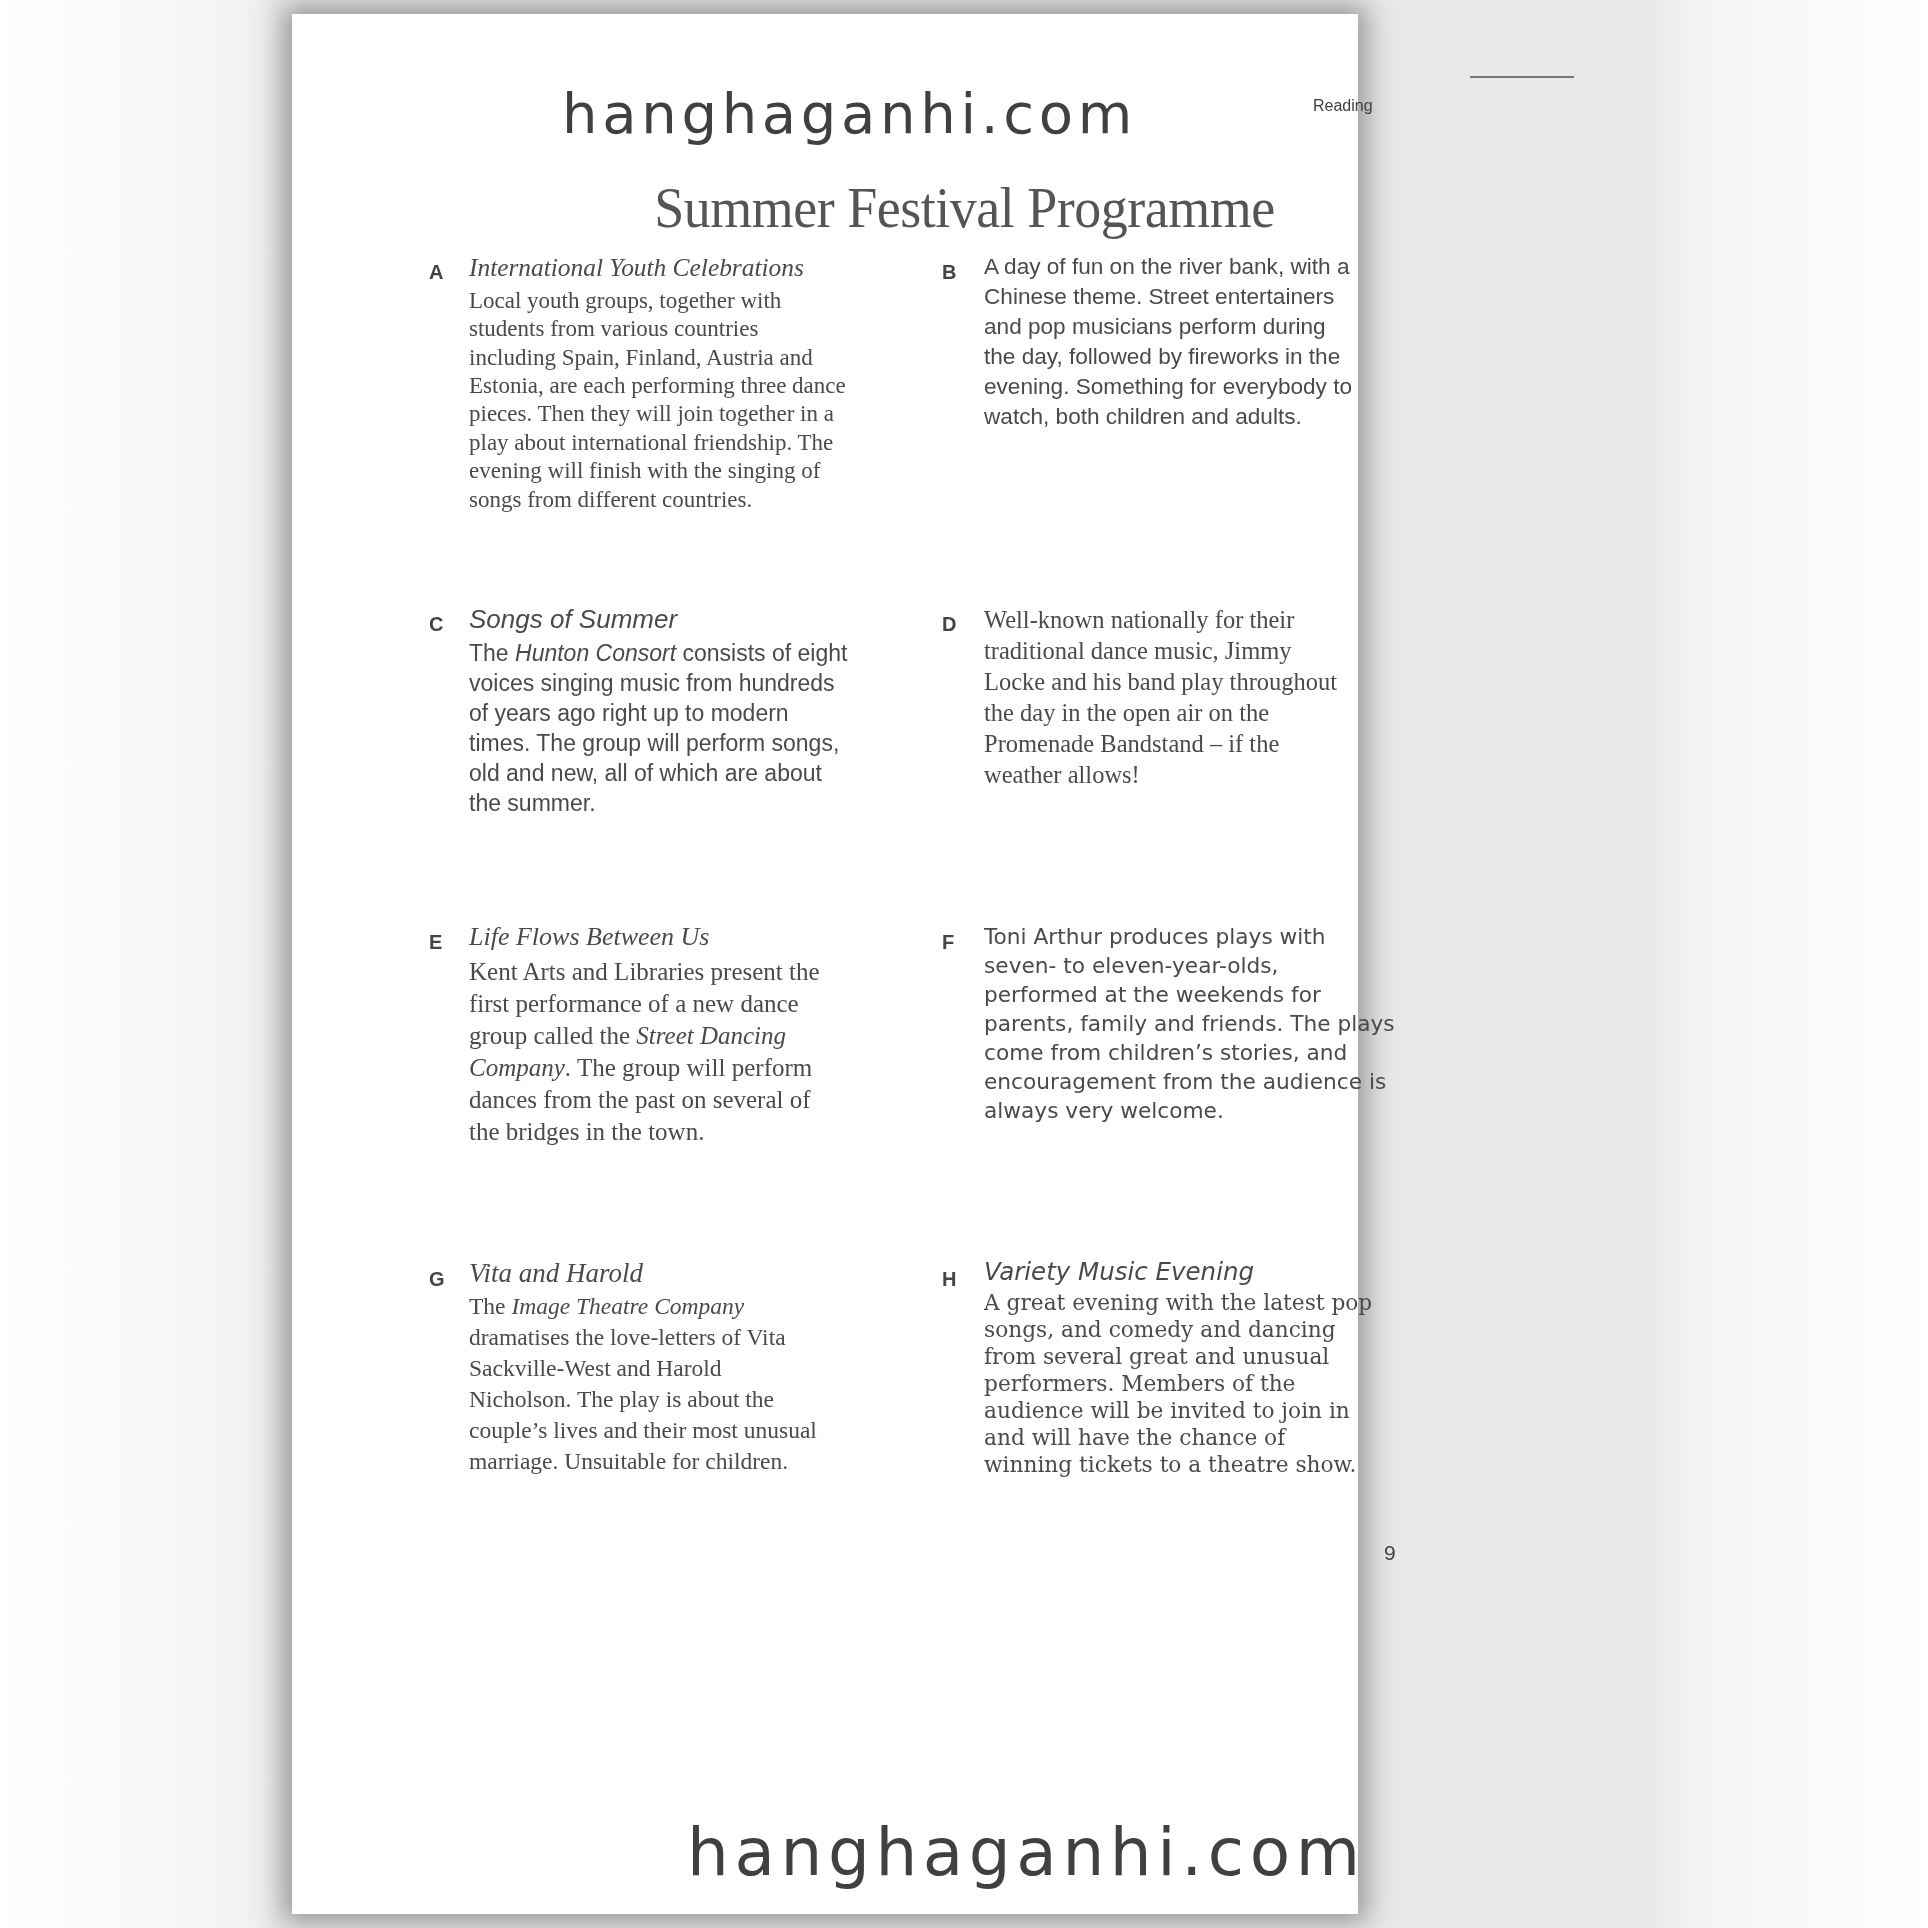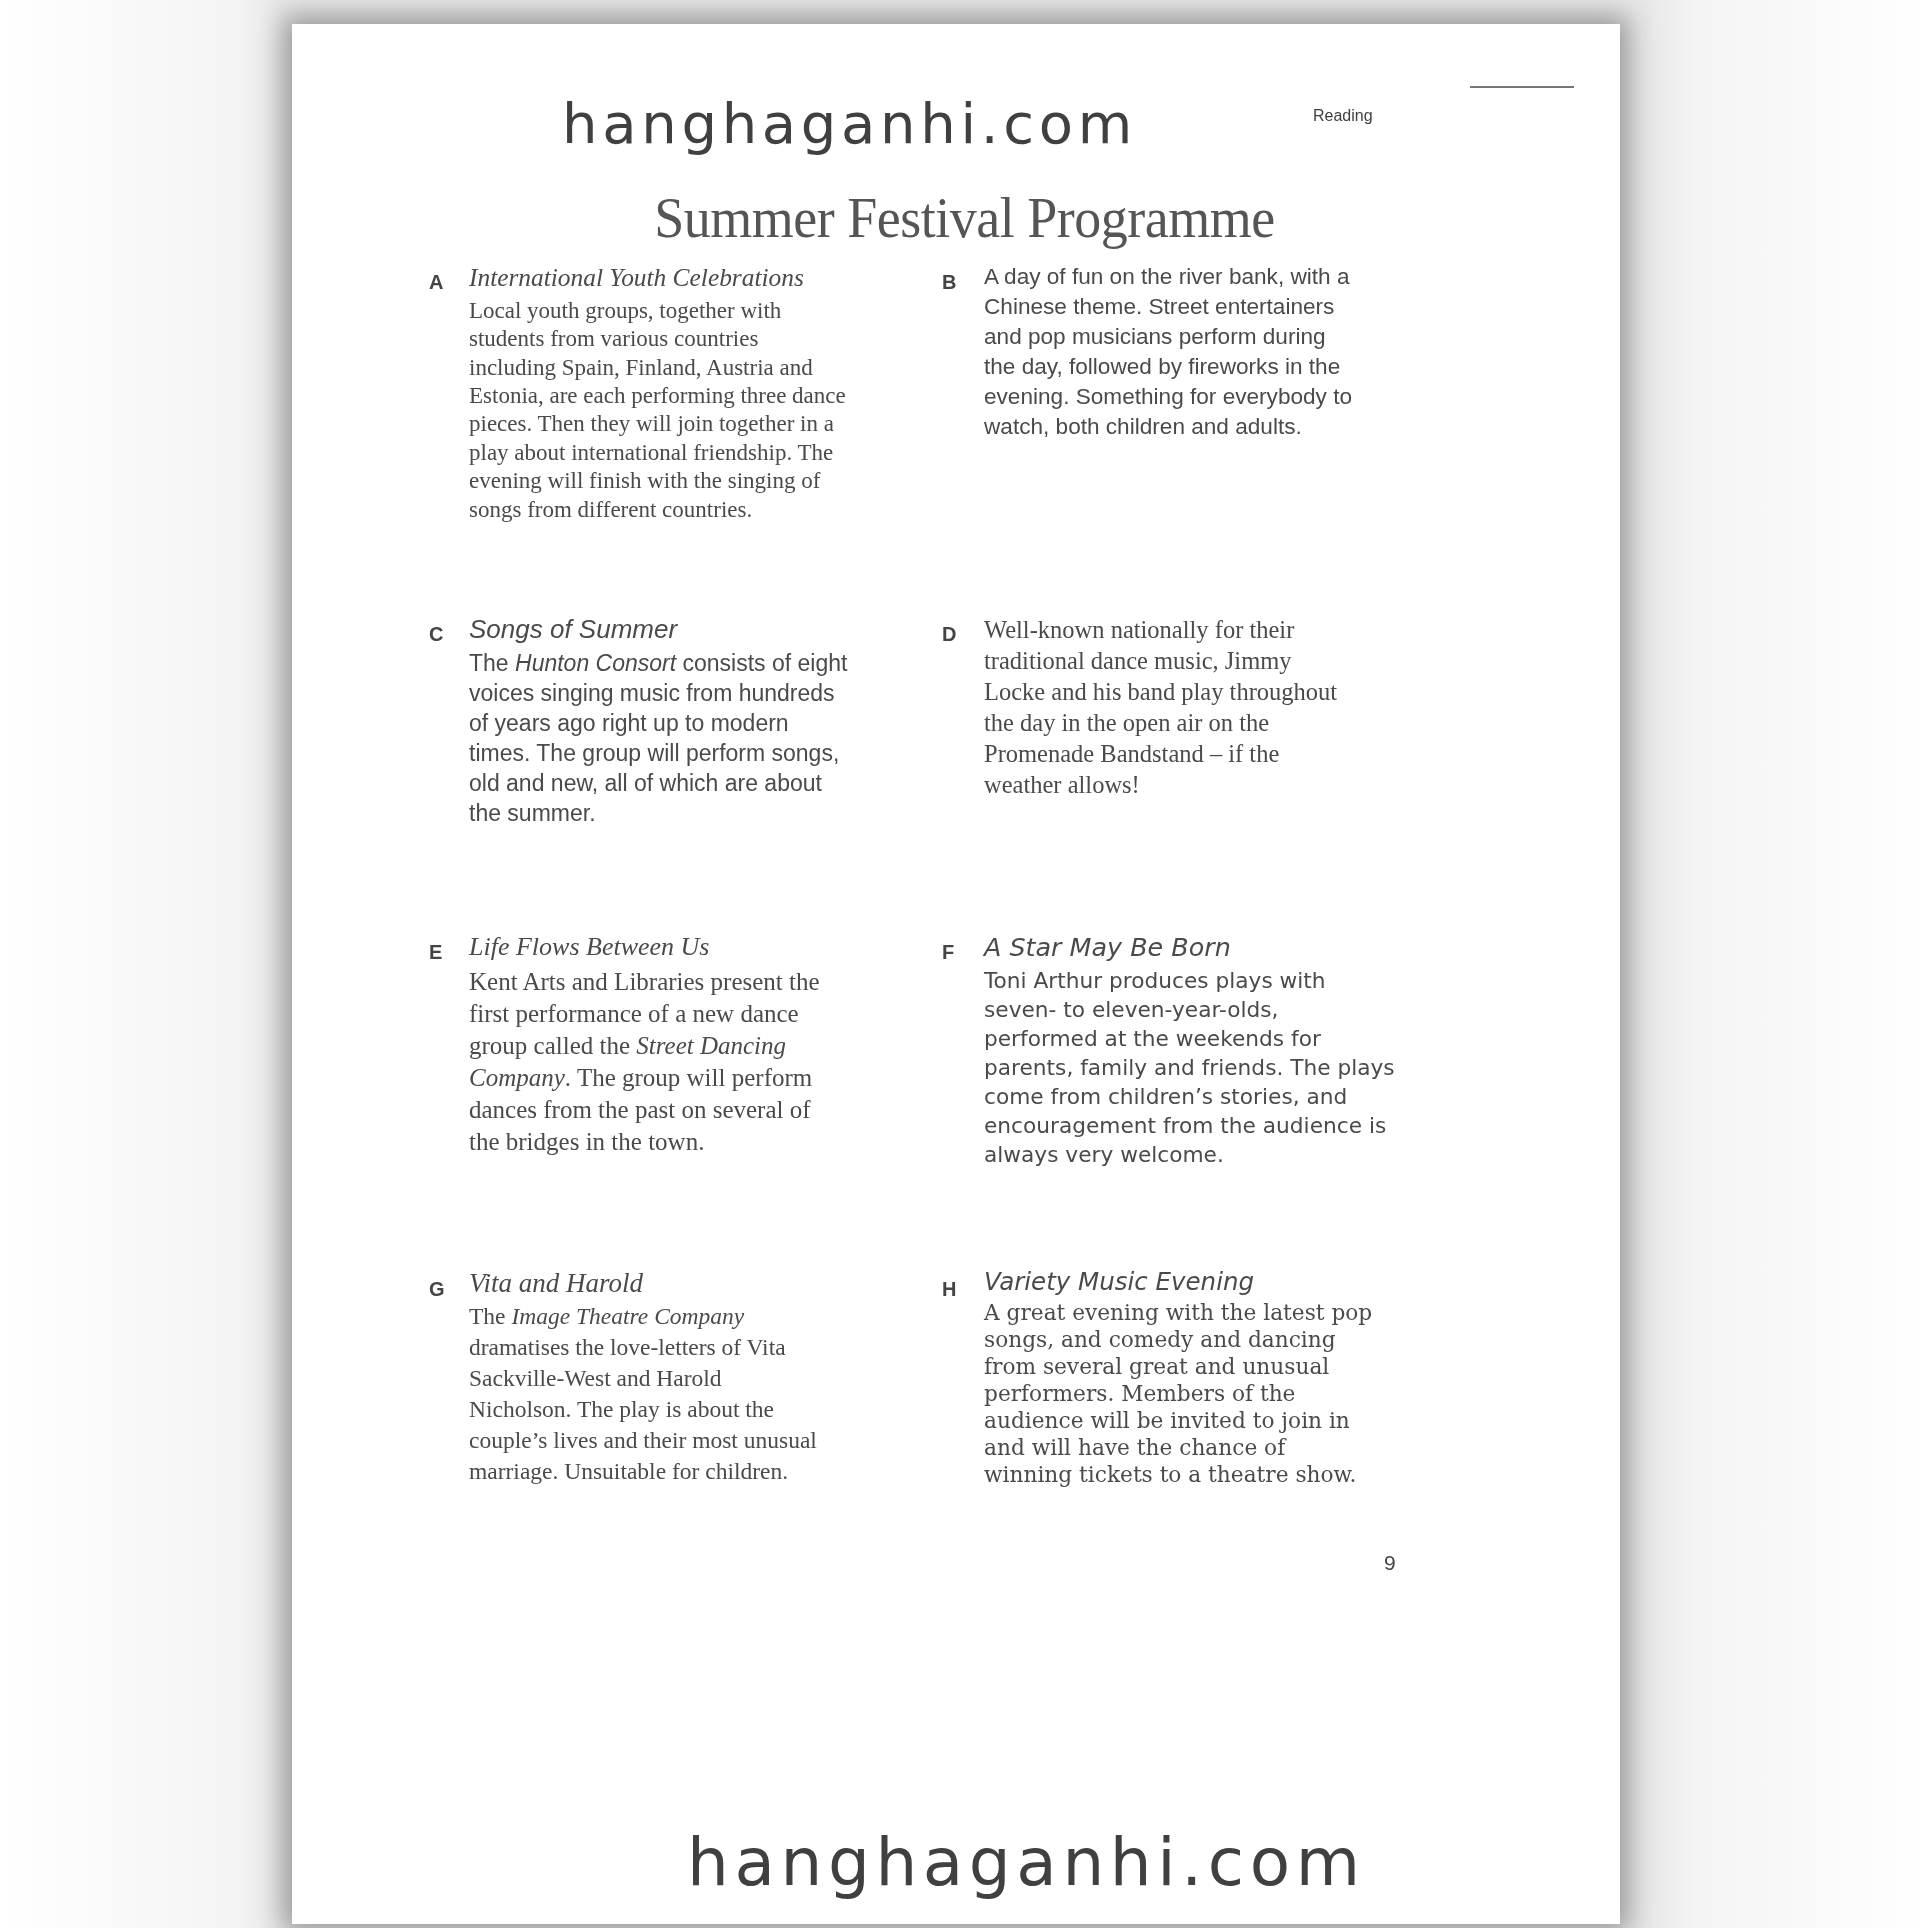--- a/index.html
+++ b/index.html
@@ -2,21 +2,21 @@
 <html style="font-size:15px"><head>
 <meta charset="utf-8">
 <style>
   html, body { margin: 0; padding: 0; }
   body {
     width: 1928px; height: 1928px; position: relative; overflow: hidden;
     background: linear-gradient(90deg, #ffffff 0px, #f4f4f4 235px, #e8e8e8 282px, #e8e8e8 1648px, #f4f4f4 1695px, #ffffff 1928px);
     font-family: "Liberation Serif", serif;
   }
   .page {
-    position: absolute; left: 292px; top: 24px; width: 1328px; height: 1900px;
+    position: absolute; left: 292px; top: 14px; width: 1066px; height: 1900px;
     background: #ffffff;
     box-shadow: 0 0 26px 9.4px rgba(0,0,0,0.35);
   }
   .abs { position: absolute; }
   .top-rule {
     left: 1178px; top: 62px; width: 104px; height: 1.9px; background: #777;
   }
   .watermark {
     font-family: "DejaVu Sans", sans-serif; color: #404040;
     letter-spacing: 4.7px; white-space: nowrap; line-height: 1;
@@ -124,21 +124,20 @@
       <span class="line">first performance of a new dance</span>
       <span class="line"><span>group called the </span><i>Street Dancing</i></span>
       <span class="line"><i>Company</i><span>. The group will perform</span></span>
       <span class="line">dances from the past on several of</span>
       <span class="line">the bridges in the town.</span>
     </div>
   </div>
 
   <div class="abs letter col-right-letter" style="top:917px;">F</div>
   <div class="abs col-right-text" style="top:906px;">
-    <div class="entry-head dsans" style="font-size:25.4px;line-height:34px;">A Star May Be Born</div>
     <div class="entry-body dsans" style="font-size:21.7px;line-height:29px;margin-top:1.9px;">
       <span class="line">Toni Arthur produces plays with</span>
       <span class="line">seven- to eleven-year-olds,</span>
       <span class="line">performed at the weekends for</span>
       <span class="line">parents, family and friends. The plays</span>
       <span class="line">come from children’s stories, and</span>
       <span class="line">encouragement from the audience is</span>
       <span class="line">always very welcome.</span>
     </div>
   </div>

